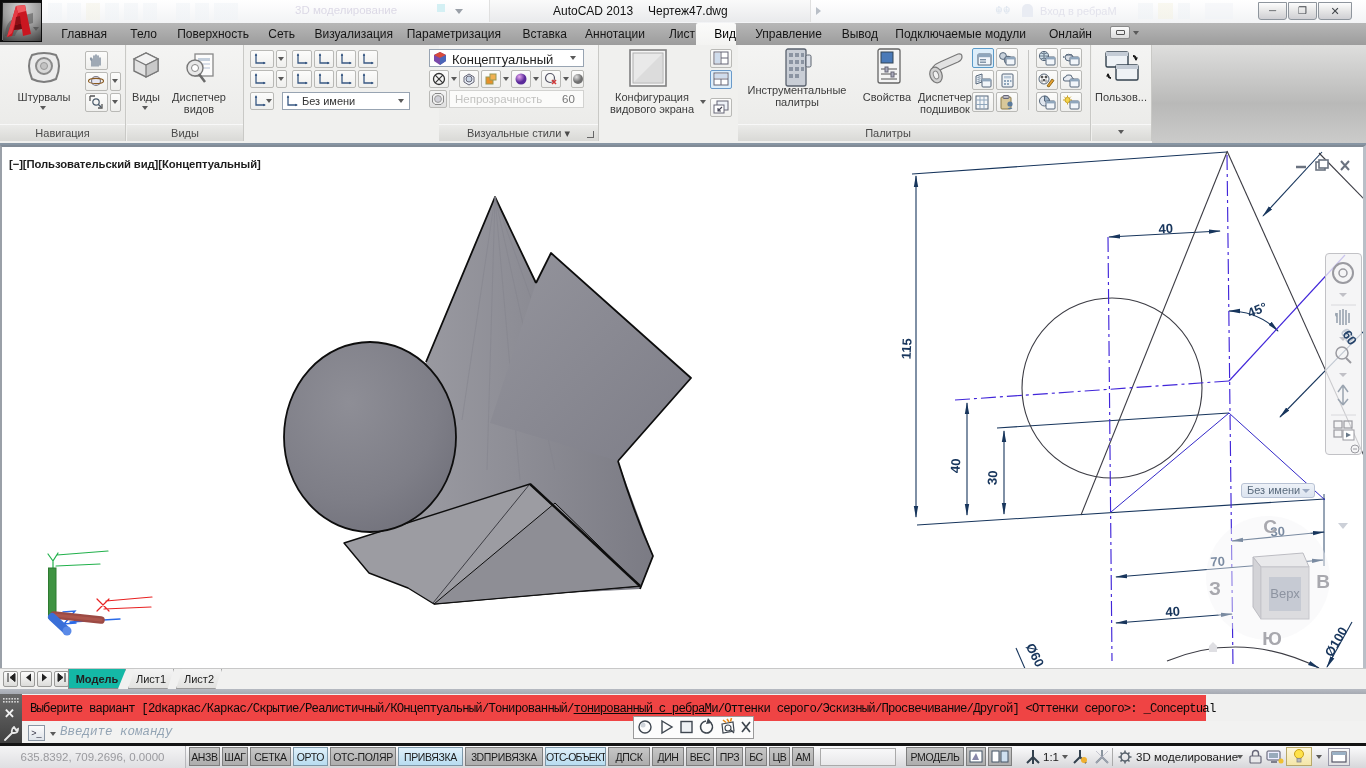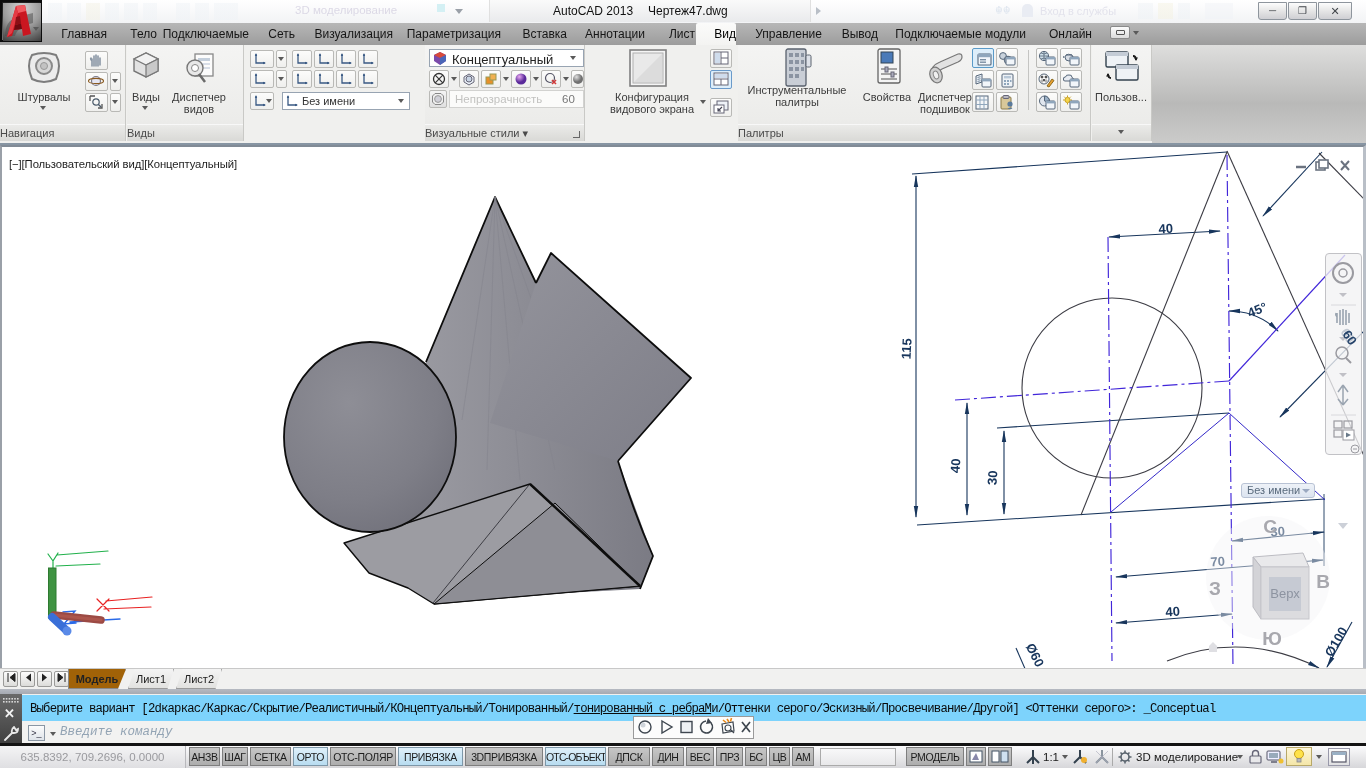--- a/index.html
+++ b/index.html
@@ -13,38 +13,38 @@
 #titlepatch{left:489px;top:0;width:322px;height:22px;background:linear-gradient(#fafafa,#e9eaec);border-left:1px solid #e0e0e0;border-right:1px solid #e0e0e0}
 .tbtxt{font-size:12px;color:#111;top:4px}
 .winbtn{top:2px;height:18px;width:29px;background:linear-gradient(#fdfdfd,#e8e8e8 45%,#cfcfd3);border:1px solid #8e959d;border-radius:0 0 3px 3px;text-align:center;font-size:10px;color:#41454a;line-height:16px}
 
 #tabbar{left:0;top:23px;width:1366px;height:22px;background:linear-gradient(#b7b7b7,#9c9c9c)}
 .rtab{position:absolute;top:0;height:32px;line-height:22px;font-size:12px;color:#161616;text-align:right}
 #tab-active{background:linear-gradient(#fbfbfa,#f0f0ee);color:#000;border-radius:2px 2px 0 0}
 
 #ribbon{left:0;top:45px;width:1366px;height:99px;background:#f0f0ee}
 .panel{position:absolute;top:0;height:96px;background:linear-gradient(#f4f4f3,#ececea 78%,#e4e4e2);border-right:1px solid #c9c9c6}
-.pcap{position:absolute;left:0;bottom:0;width:100%;height:17px;background:linear-gradient(#ebebe9,#d9d9d6);font-size:11px;color:#4a4a4a;line-height:17px;border-top:1px solid #f8f8f8}
+.pcap{position:absolute;left:0;bottom:0;width:100%;height:17px;background:linear-gradient(#ebebe9,#d9d9d6);font-size:11px;color:#4a4a4a;text-align:center;line-height:17px;border-top:1px solid #f8f8f8}
 .btxt{position:absolute;font-size:11px;color:#3c3c3c;text-align:center;line-height:12px}
 .mini{position:absolute;border:1px solid #b9b9b6;border-radius:2px;background:linear-gradient(#fcfcfb,#efefed)}
 .dd{position:absolute;width:0;height:0;border-left:3.5px solid transparent;border-right:3.5px solid transparent;border-top:4px solid #5a5a5a}
 #ribbonfill{left:1152px;top:45px;width:214px;height:98px;background:linear-gradient(#dededd,#b9b9b8 60%,#cbcbca)}
 #ribbonedge{left:0;top:143px;width:1366px;height:2px;background:#8795a3}
 
 #viewport{left:0;top:145px;width:1366px;height:523px;background:#fff;border-left:2px solid #9aa0a8;border-right:3px solid #b9bfc7;border-top:2px solid #818b96}
-#vplabel{left:9px;top:158px;font-size:11.3px;font-weight:normal;color:#1d1d1d;letter-spacing:-0.1px}
+#vplabel{left:9px;top:158px;font-size:11.3px;font-weight:bold;color:#1d1d1d;letter-spacing:-0.1px}
 
 #tabstrip{left:0;top:668px;width:1366px;height:21px;background:#f1f1f0;border-top:1px solid #c8c8c8}
 .navb{position:absolute;top:671px;width:15px;height:16px;background:linear-gradient(#fdfdfd,#dcdcda);border:1px solid #9a9a98;border-radius:2px;font-size:8px;color:#222;text-align:center;line-height:15px}
 .ltab{position:absolute;top:669px;height:20px;line-height:20px;font-size:11px;color:#222;text-align:center}
 #striplow{left:0;top:689px;width:1366px;height:5px;background:linear-gradient(#b6bac2,#a6aab2)}
 
 #cmd{left:0;top:694px;width:1366px;height:51px;background:#f0f0ef}
 #cmdgrip{left:0;top:0;width:22px;height:51px;background:linear-gradient(#6a6a6a,#3f3f3f)}
-#cmdrow1{left:22px;top:1px;width:1344px;height:27px;background:#7dd3fc;border-bottom:1px solid #b0b0b0}
+#cmdrow1{left:22px;top:1px;width:1184px;height:27px;background:#ef4444;border-bottom:1px solid #b0b0b0}
 #cmdrow2{left:22px;top:27px;width:1344px;height:24px;background:#f2f2f1}
 .mono{font-family:"Liberation Mono",monospace}
 #cmdtext{left:8px;top:7px;font-size:12.3px;color:#0a0a0a;white-space:nowrap;letter-spacing:-0.83px}
 #fluttb{left:633px;top:22px;width:121px;height:23px;background:#fcfcfc;border:1px solid #9a9a9a}
 #cmdblack{left:0;top:743px;width:1366px;height:3px;background:#141414}
 
 #status{left:0;top:746px;width:1366px;height:22px;background:linear-gradient(#fbfbfc,#d7d7da)}
 .sbtn{position:absolute;top:747px;white-space:nowrap;overflow:hidden;letter-spacing:-0.35px;height:19px;line-height:18px;font-size:10.5px;color:#1c1c1c;text-align:center;background:linear-gradient(#c6c6c6,#adadad);border:1px solid #7e7e7e}
 .sbtn.on{background:linear-gradient(#dff0fa,#b8dcf0);border:1px solid #7d97a8}
 #coordfld{left:0px;top:746px;width:186px;height:22px;background:linear-gradient(#f4f4f5,#dfdfe2);border-right:1px solid #b8b8bc;font-size:11.5px;color:#9a9a9e;line-height:22px;text-align:center}
@@ -56,21 +56,21 @@
 <div class="abs ghost" style="left:48px;top:3px;width:190px;height:17px;background:linear-gradient(90deg,#eef2f6 0 14px,transparent 14px 19px,#eef2f6 19px 33px,transparent 33px 38px,#f2f0e2 38px 52px,transparent 52px 57px,#eef2f6 57px 71px,transparent 71px 76px,#edf1f5 76px 90px,transparent 90px 95px,#eef2f6 95px 109px,transparent 109px 128px,#eef2f6 128px 142px,transparent 142px 147px,#eef2f6 147px 161px,transparent 161px 166px,#eef2f6 166px 180px)"></div>
 <div class="abs" style="left:295px;top:4px;font-size:11.5px;color:#dcd9e6">3D моделирование</div>
 <div class="abs" style="left:437px;top:4px;width:8px;height:8px;background:#d4f0f4"></div>
 <div class="abs" style="left:455px;top:9px;width:0;height:0;border-left:4px solid transparent;border-right:4px solid transparent;border-top:5px solid #9aa0a8"></div>
 <div class="abs" id="titlepatch"></div>
 <div class="abs tbtxt" style="left:553px">AutoCAD 2013</div>
 <div class="abs tbtxt" style="left:648px">Чертеж47.dwg</div>
 <div class="abs" style="left:816px;top:7px;width:0;height:0;border-top:4px solid transparent;border-bottom:4px solid transparent;border-left:5px solid #b9bfc7"></div>
 <div class="abs" style="left:995px;top:4px;font-size:11px;color:#dfe6ef">☬☬</div>
 <div class="abs" style="left:1022px;top:4px;width:11px;height:13px;border-radius:5px 5px 0 0;background:#e9ecf3"></div>
-<div class="abs" style="left:1040px;top:5px;font-size:11px;color:#e3e3ec">Вход в службы</div>
+<div class="abs" style="left:1040px;top:5px;font-size:11px;color:#e3e3ec">Вход в ребраМ</div>
 <div class="abs ghost" style="left:1138px;top:3px;width:52px;height:16px;background:linear-gradient(90deg,#edf1f5 0 15px,transparent 15px 20px,#f4f1df 20px 35px,transparent 35px 40px,#edf1f5 40px 52px)"></div>
 <div class="abs ghost" style="left:1205px;top:3px;width:28px;height:16px;background:#eff2f6"></div>
 <div class="abs winbtn" style="left:1258px"><span style="font-weight:bold">─</span></div>
 <div class="abs winbtn" style="left:1288px">❐</div>
 <div class="abs winbtn" style="left:1318px;width:34px;font-size:11px">✕</div>
 <div class="abs" id="logo">
       <svg width="38" height="38" viewBox="0 0 38 38">
 <defs>
           <radialGradient id="lgbg" cx="0.5" cy="0.15" r="1">
             <stop offset="0" stop-color="#d6d6d6"></stop>
@@ -85,21 +85,21 @@
 <path d="M4 34 L13 3 L15 10 L9 30 Z" fill="#e43b44"></path>
 <path d="M12 22 L18 20.5 L19 26 L11 27 Z" fill="#6e0a10"></path>
 <path d="M13 14 L17 13 L18 20.5 L12 22 Z" fill="#8c0f16"></path>
 </svg>
       <div class="dd" style="left:31px;top:25px"></div>
     </div>
 
 <div class="abs" id="tabbar"></div>
 <div class="rtab" style="left:45px;width:62px;top:23px">Главная</div>
 <div class="rtab" style="left:113px;width:44px;top:23px">Тело</div>
-<div class="rtab" style="left:161px;width:88px;top:23px">Подключаемые</div>
+<div class="rtab" style="left:161px;width:88px;top:23px">Поверхность</div>
 <div class="rtab" style="left:251px;width:44px;top:23px">Сеть</div>
 <div class="rtab" style="left:297px;width:96px;top:23px">Визуализация</div>
 <div class="rtab" style="left:393px;width:108px;top:23px">Параметризация</div>
 <div class="rtab" style="left:505px;width:62px;top:23px">Вставка</div>
 <div class="rtab" style="left:569px;width:76px;top:23px">Аннотации</div>
 <div class="rtab" style="left:647px;width:48px;top:23px">Лист</div>
 <div class="rtab" id="tab-active" style="left:696px;width:40px;top:23px">Вид</div>
 <div class="rtab" style="left:738px;width:84px;top:23px">Управление</div>
 <div class="rtab" style="left:824px;width:54px;top:23px">Вывод</div>
 <div class="rtab" style="left:880px;width:146px;top:23px">Подключаемые модули</div>
@@ -224,21 +224,21 @@
     </svg>
     <div class="dd" style="left:266px;top:99px;border-left-width:3px;border-right-width:3px"></div>
     <div class="abs" style="left:282px;top:92px;width:128px;height:18px;background:#fff;border:1px solid #98a4b2"></div>
     <svg class="abs" width="16" height="16" viewBox="0 0 16 16" style="left:284px;top:93px">
       <path d="M4 3 L4 12 L13 12" stroke="#3a5a84" stroke-width="1.3" fill="none"></path>
       <path d="M4 2 L2.8 5 L5.2 5 Z M14 12 L11 10.8 L11 13.2 Z" fill="#3a5a84"></path>
     </svg>
     <div class="abs" style="left:302px;top:95px;font-size:11px;color:#333">Без имени</div>
     <div class="dd" style="left:398px;top:99px"></div>
 
-<div class="panel" style="left:425px;top:45px;width:160px">
+<div class="panel" style="left:439px;top:45px;width:160px">
       <div class="pcap">Визуальные стили ▾<span style="position:absolute;right:4px;bottom:3px;width:7px;height:7px;border-right:1.5px solid #666;border-bottom:1.5px solid #666"></span></div>
     </div>
 <div class="abs" style="left:429px;top:49px;width:155px;height:18px;background:#fff;border:1px solid #98a4b2"></div>
 <svg class="abs" width="16" height="15" viewBox="0 0 16 15" style="left:432px;top:51px">
       <path d="M8 1 L14 4 L14 10 L8 14 L2 10 L2 4 Z" fill="#7a4aaa"></path>
       <path d="M8 1 L14 4 L8 7 L2 4 Z" fill="#d84a3a"></path>
       <path d="M8 7 L14 4 L14 10 L8 14 Z" fill="#4a66b8"></path>
     </svg>
 <div class="abs" style="left:452px;top:52px;font-size:13px;color:#222">Концептуальный</div>
 <div class="dd" style="left:570px;top:56px"></div>
@@ -623,21 +623,21 @@
       </svg></div>
 <div class="navb" style="left:20px"><svg width="8" height="9" viewBox="0 0 8 9">
         <path d="M7 0.5 L2 4.5 L7 8.5 Z" fill="#222"></path>
       </svg></div>
 <div class="navb" style="left:37px"><svg width="8" height="9" viewBox="0 0 8 9">
         <path d="M1 0.5 L6 4.5 L1 8.5 Z" fill="#222"></path>
       </svg></div>
 <div class="navb" style="left:54px"><svg width="10" height="9" viewBox="0 0 10 9">
         <path d="M8 0 L8 9 M1 0.5 L6 4.5 L1 8.5 Z" fill="#222" stroke="#222"></path>
       </svg></div>
-<div class="ltab" style="left:68px;width:58px;font-weight:bold;background:#a16207;border:1px solid #8a8a8a;border-top:none;clip-path:polygon(0 0,100% 0,86% 100%,0 100%)">Модель</div>
+<div class="ltab" style="left:68px;width:58px;font-weight:bold;background:#14b8a6;border:1px solid #8a8a8a;border-top:none;clip-path:polygon(0 0,100% 0,86% 100%,0 100%)">Модель</div>
 <div class="ltab" style="left:128px;width:46px;background:linear-gradient(#f4f4f4,#e2e2e0);border:1px solid #9a9a9a;border-top:none;clip-path:polygon(14% 0,100% 0,86% 100%,0 100%)">Лист1</div>
 <div class="ltab" style="left:176px;width:46px;background:linear-gradient(#f4f4f4,#e2e2e0);border:1px solid #9a9a9a;border-top:none;clip-path:polygon(14% 0,100% 0,86% 100%,0 100%)">Лист2</div>
 <div class="abs" id="striplow"></div>
 
 <div class="abs" id="cmd">
 <div class="abs" id="cmdgrip">
 <svg class="abs" width="16" height="8" viewBox="0 0 16 8" style="left:3px;top:4px">
           <g fill="#d8d8d8">
             <rect x="0" y="0" width="1.6" height="1.6"></rect>
             <rect x="2.8" y="0" width="1.6" height="1.6"></rect>

